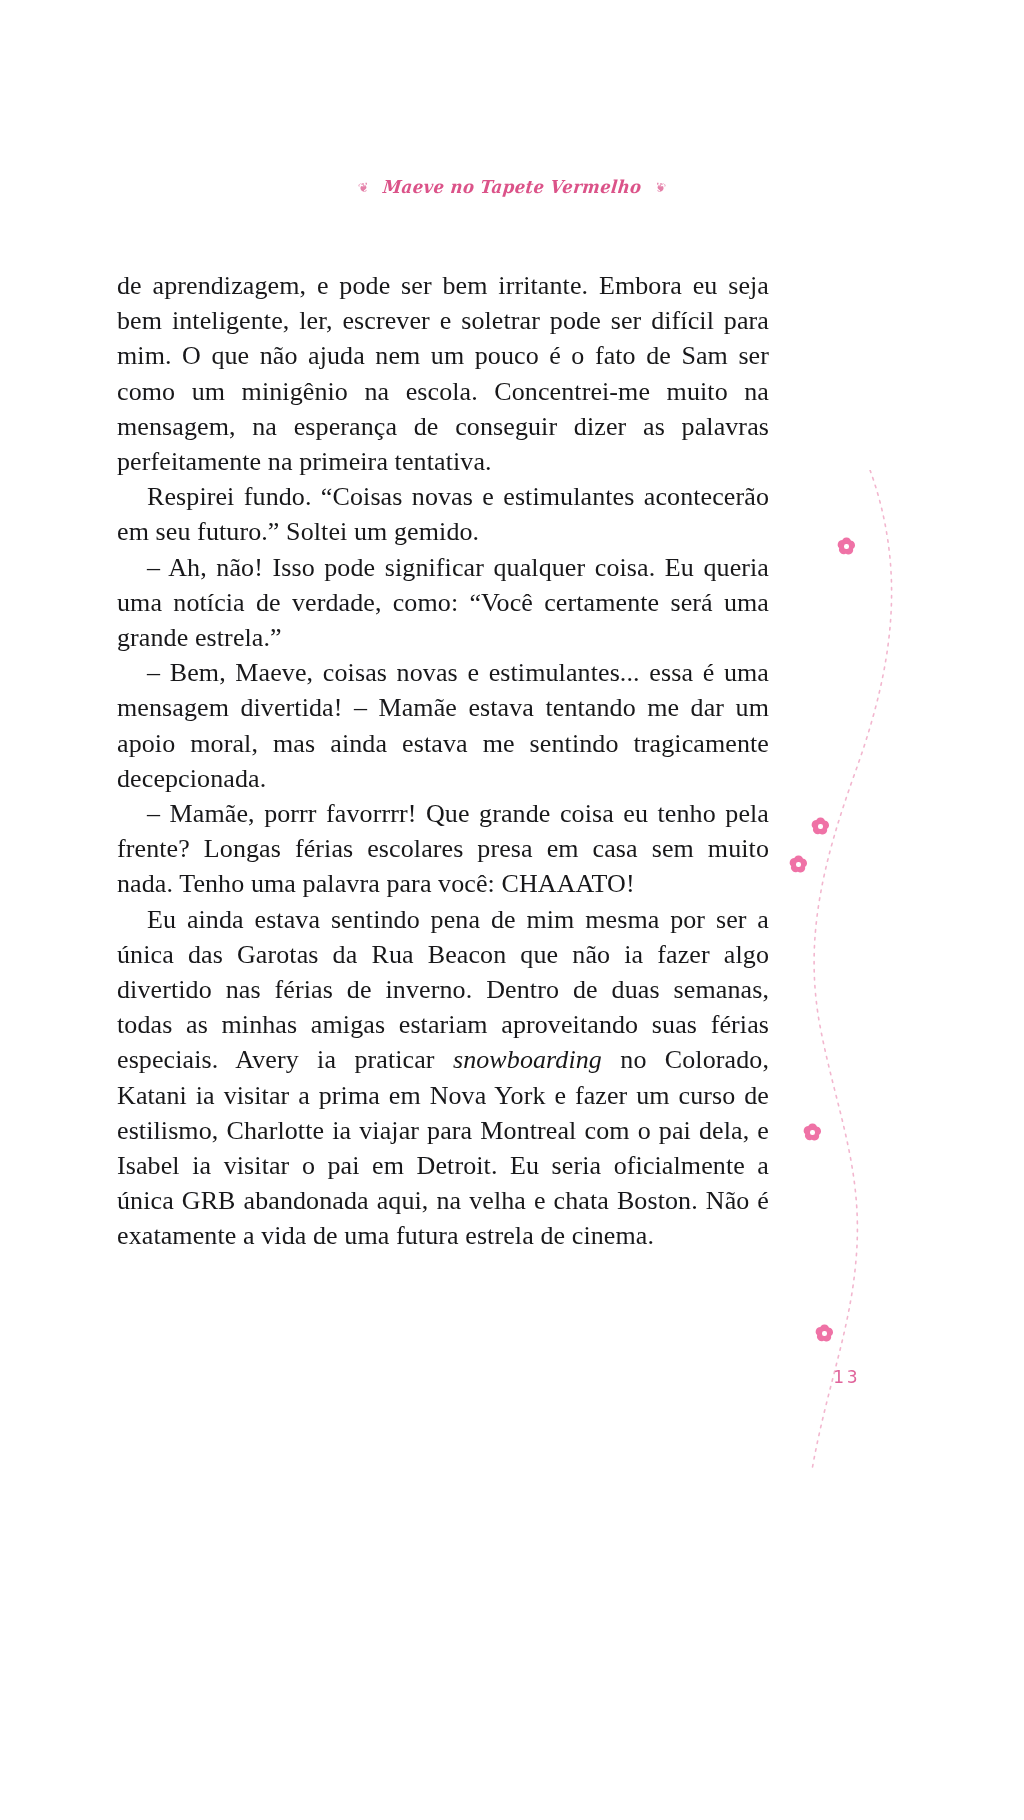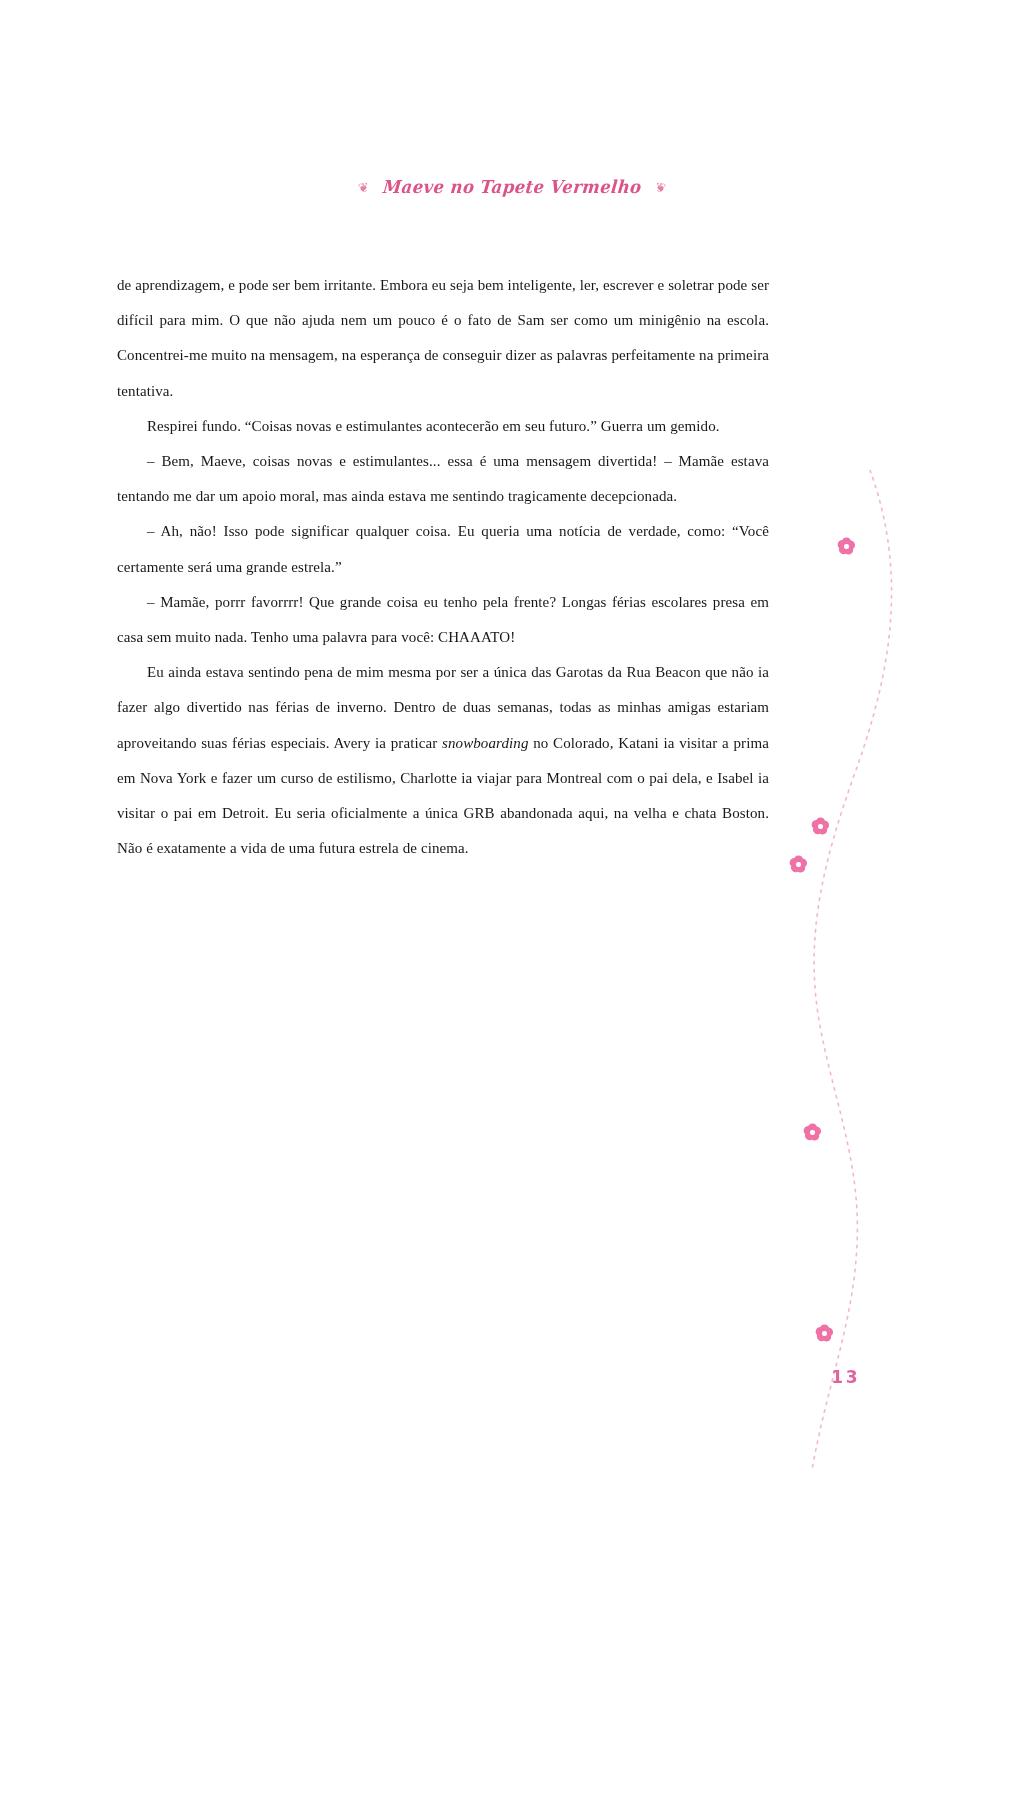--- a/index.html
+++ b/index.html
@@ -51,21 +51,21 @@
   
   .textblock {
     position: absolute;
     top: 268px;
     left: 117px;
     width: 652px;
     color: #1b1b1b;
   }
   .textblock p {
     margin: 0;
-    font-size: 15px;
+    font-size: 26px;
     line-height: 35.2px;
     text-align: justify;
     text-justify: inter-word;
     letter-spacing: 0.1px;
     color: #18181a;
   }
   .textblock p.indent { text-indent: 30px; }
   .textblock p.last-line-left { text-align-last: left; }
   em { font-style: italic; }
 
@@ -111,41 +111,41 @@
 
   
   .folio {
     position: absolute;
     top: 1367px;
     left: 740px;
     width: 120px;
     text-align: right;
     font-family: "DejaVu Sans", "Liberation Sans", sans-serif;
     font-size: 17px;
-    font-weight: 700;
+    font-weight: 400;
     letter-spacing: 2.5px;
     color: #e0649b;
   }
 </style>
 </head>
 <body>
 
 <div class="page">
 
   <div class="running-head">
     <span class="rh-orn">❦</span>
     <span class="rh-title">Maeve no Tapete Vermelho</span>
     <span class="rh-orn right">❦</span>
   </div>
 
   <div class="textblock">
     <p>de aprendizagem, e pode ser bem irritante. Embora eu seja bem inteligente, ler, escrever e soletrar pode ser difícil para mim. O que não ajuda nem um pouco é o fato de Sam ser como um minigênio na escola. Concentrei-me muito na mensagem, na esperança de conseguir dizer as palavras perfeitamente na primeira tentativa.</p>
-    <p class="indent last-line-left">Respirei fundo. “Coisas novas e estimulantes acontecerão em seu futuro.” Guerra um gemido.</p>
+    <p class="indent last-line-left">Respirei fundo. “Coisas novas e estimulantes acontecerão em seu futuro.” Soltei um gemido.</p>
+    <p class="indent last-line-left">– Ah, não! Isso pode significar qualquer coisa. Eu queria uma notícia de verdade, como: “Você certamente será uma grande estrela.”</p>
     <p class="indent last-line-left">– Bem, Maeve, coisas novas e estimulantes... essa é uma mensagem divertida! – Mamãe estava tentando me dar um apoio moral, mas ainda estava me sentindo tragicamente decepcionada.</p>
-    <p class="indent last-line-left">– Ah, não! Isso pode significar qualquer coisa. Eu queria uma notícia de verdade, como: “Você certamente será uma grande estrela.”</p>
     <p class="indent last-line-left">– Mamãe, porrr favorrrr! Que grande coisa eu tenho pela frente? Longas férias escolares presa em casa sem muito nada. Tenho uma palavra para você: CHAAATO!</p>
     <p class="indent last-line-left"><span>Eu ainda estava sentindo pena de mim mesma por ser a única das Garotas da Rua Beacon que não ia fazer algo divertido nas férias de inverno. Dentro de duas semanas, todas as minhas amigas estariam aproveitando suas férias especiais. Avery ia praticar </span><em>snowboarding</em><span> no Colorado, Katani ia visitar a prima em Nova York e fazer um curso de estilismo, Charlotte ia viajar para Montreal com o pai dela, e Isabel ia visitar o pai em Detroit. Eu seria oficialmente a única GRB abandonada aqui, na velha e chata Boston. Não é exatamente a vida de uma futura estrela de cinema.</span></p>
   </div>
 
   <div class="vine">
     <svg width="250" height="1000" viewBox="0 0 250 1000">
       <path d="M 110 0 C 150 110, 128 210, 96 300 C 62 394, 44 470, 60 556 C 76 640, 104 700, 96 790 C 90 862, 66 920, 52 1000" fill="none" stroke="#f0a9c6" stroke-width="1.6" stroke-dasharray="2.5 5.5" stroke-linecap="round" opacity="0.85"></path>
     </svg>
     <div class="flower" style="left:78px;top:68px;">
         <span></span>

